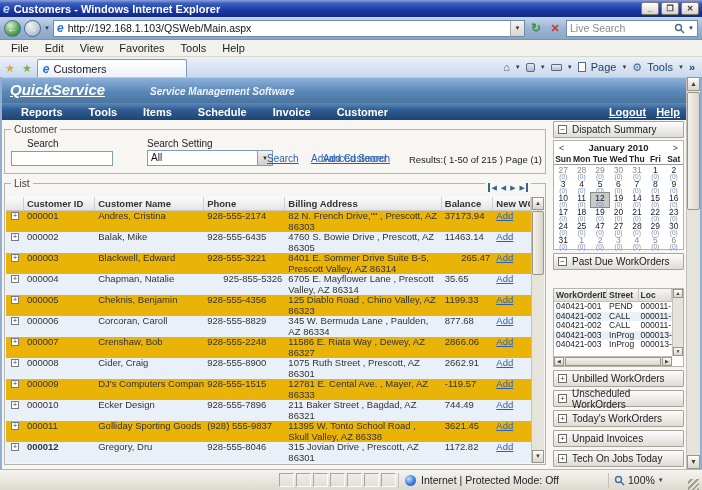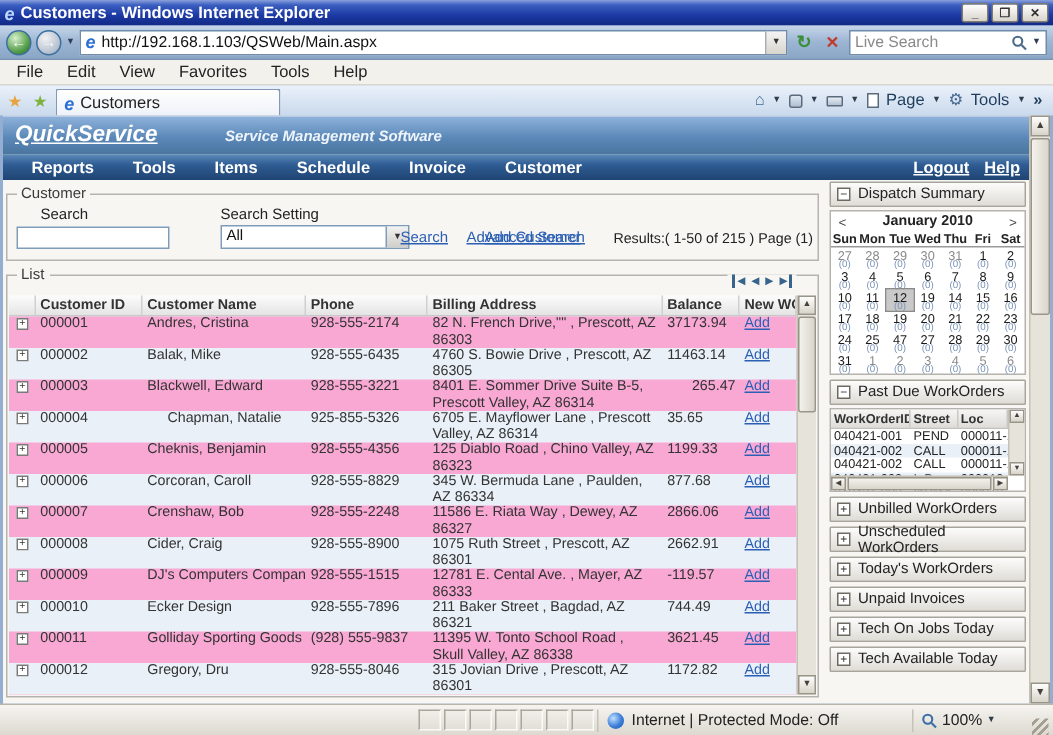--- a/index.html
+++ b/index.html
@@ -77,21 +77,21 @@
   .results{position:absolute;right:3px;top:19px;font-size:9.5px;color:#222}
   
   .pagination{position:absolute;top:-6px;right:14px;background:#f7f6f2;padding:0 3px;display:flex;gap:4px;align-items:center}
   .pgbtn{color:#36648b;font-size:7px;line-height:9px}
   .pgbtn.first{border-left:2px solid #36648b;padding-left:1px}
   .pgbtn.last{border-right:2px solid #36648b;padding-right:1px}
   .gridwrap{position:absolute;left:1px;right:1px;top:8px;bottom:1px}
   .grid-header{display:flex;height:14px;background:linear-gradient(#fcfcfc,#e4e4e4);border-bottom:1px solid #c8c8c8;
     font-weight:bold;font-size:9.5px;color:#333;margin-right:13px}
   .gh{padding:1px 3px;border-right:1px solid #d0d0d0;overflow:hidden;white-space:nowrap}
-  .grid-body{position:absolute;left:0;right:13px;top:14px;bottom:0;overflow:hidden;background:#f9a8d4}
+  .grid-body{position:absolute;left:0;right:13px;top:14px;bottom:0;overflow:hidden;background:#eab308}
   .grid-row{display:flex;align-items:flex-start}
   .grid-row.alt{background:#e9f0f8}
   .cell{padding:0 3px;font-size:9.5px;line-height:10.5px;color:#333;overflow:hidden;white-space:nowrap}
   .cell.addr{white-space:normal}
   .ce{display:flex;justify-content:center;padding-top:1px}
   .plusbox{width:8px;height:8px;border:1px solid #7a7a7a;background:#fff;font-size:7px;line-height:6px;text-align:center;color:#333;display:block}
   .grid-vscroll{position:absolute;right:0;top:0;bottom:0;width:13px;background:#e6e3db;border-left:1px solid #c5c1b6}
   .gthumb{position:absolute;left:0;right:0;top:14px;height:64px;background:linear-gradient(90deg,#f4f2ec,#d9d5cb);border:1px solid #9a958a;border-radius:2px}
   .gbtn{height:13px;background:linear-gradient(#fdfdfc,#d8d4ca);border:1px solid #9a958a;font-size:6px;line-height:11px;text-align:center;color:#44403a}
   .gbtn.bot{position:absolute;bottom:0;left:0;right:0}
@@ -103,21 +103,21 @@
   .cal-nav{display:flex;justify-content:space-between;align-items:center;font-size:9.5px;padding:1px 5px;color:#222;font-weight:bold}
   .cal-arrow{font-weight:normal;color:#444;font-size:9px}
   .cal-days{display:flex;font-size:8.5px;font-weight:bold;color:#222;border-bottom:1px solid #999}
   .cal-days span{flex:1;text-align:center}
   .cal-week{display:flex}
   .cal-cell{flex:1;text-align:center;height:14px;padding-top:1px}
   .cal-cell .d{font-size:8.5px;line-height:8px;display:block;color:#1a1a1a}
   .cal-cell .c{font-size:6.5px;line-height:6px;display:block;color:#7a93b8}
   .cal-cell.muted .d{color:#8a8a8a}
   .cal-cell.sel{background:#c9c9c9;outline:1px solid #8a8a8a}
-  .pd{border:1px solid #b5b3ae;background:#fff;margin-top:2px;position:relative;height:56px;overflow:hidden}
+  .pd{border:1px solid #b5b3ae;background:#fff;margin-top:18px;position:relative;height:79px;overflow:hidden}
   .pd-h{display:flex;height:13px;background:linear-gradient(#f6f6f5,#dddcd8);font-size:8.5px;font-weight:bold;color:#333;
     border-bottom:1px solid #c2c0ba;margin-right:11px}
   .pd-h span{padding:1px 2px;border-right:1px solid #cac8c2;overflow:hidden;white-space:nowrap}
   .pd-row{display:flex;height:9.5px;font-size:8.5px;color:#222;margin-right:11px}
   .pd-row.alt{background:#e9f0f8}
   .pd-row span{padding:0 2px;overflow:hidden;white-space:nowrap;line-height:9.5px}
   .pd-vscroll{position:absolute;right:0;top:0;bottom:10px;width:11px;background:#e6e3db;border-left:1px solid #c5c1b6}
   .pd-hscroll{position:absolute;left:0;right:11px;bottom:0;height:10px;background:#e6e3db;border-top:1px solid #c5c1b6;display:flex;justify-content:space-between}
   .mbtn{height:9px;width:100%;background:linear-gradient(#fdfdfc,#d8d4ca);border:1px solid #9a958a;font-size:5px;line-height:7px;text-align:center;color:#44403a}
   .mbtn.h{width:10px;height:9px}
@@ -287,22 +287,22 @@
                 <div class="cell" style="width: 82px;">928-555-3221</div>
                 <div class="cell addr" style="width: 158px;">8401 E. Sommer Drive Suite B-5, Prescott Valley, AZ 86314</div>
                 <div class="cell" style="width: 52px; text-align: right;">265.47</div>
                 <div class="cell" style="width: 38px;"><a class="link">Add</a></div>
               </div>
               <div class="grid-row alt">
                 <div class="cell ce" style="width: 18px;">
                   <span class="plusbox">+</span>
                 </div>
                 <div class="cell" style="width: 72px;">000004</div>
-                <div class="cell" style="width: 110px; text-align: center;">Chapman, Natalie</div>
-                <div class="cell" style="width: 82px;">925-855-5326</div>
+                <div class="cell" style="width: 110px;">Chapman, Natalie</div>
+                <div class="cell" style="width: 82px; text-align: right;">925-855-5326</div>
                 <div class="cell addr" style="width: 158px;">6705 E. Mayflower Lane , Prescott Valley, AZ 86314</div>
                 <div class="cell" style="width: 52px;">35.65</div>
                 <div class="cell" style="width: 38px;"><a class="link">Add</a></div>
               </div>
               <div class="grid-row">
                 <div class="cell ce" style="width: 18px;">
                   <span class="plusbox">+</span>
                 </div>
                 <div class="cell" style="width: 72px;">000005</div>
                 <div class="cell" style="width: 110px;">Cheknis, Benjamin</div>
@@ -374,21 +374,21 @@
                 <div class="cell" style="width: 110px;">Golliday Sporting Goods</div>
                 <div class="cell" style="width: 82px;">(928) 555-9837</div>
                 <div class="cell addr" style="width: 158px;">11395 W. Tonto School Road , Skull Valley, AZ 86338</div>
                 <div class="cell" style="width: 52px;">3621.45</div>
                 <div class="cell" style="width: 38px;"><a class="link">Add</a></div>
               </div>
               <div class="grid-row alt">
                 <div class="cell ce" style="width: 18px;">
                   <span class="plusbox">+</span>
                 </div>
-                <div class="cell" style="width: 72px;">000012</div>
+                <div class="cell" style="width: 72px; font-weight: bold;">000012</div>
                 <div class="cell" style="width: 110px;">Gregory, Dru</div>
                 <div class="cell" style="width: 82px;">928-555-8046</div>
                 <div class="cell addr" style="width: 158px;">315 Jovian Drive , Prescott, AZ 86301</div>
                 <div class="cell" style="width: 52px;">1172.82</div>
                 <div class="cell" style="width: 38px;"><a class="link">Add</a></div>
               </div>
             </div>
           <div class="grid-vscroll">
             <div class="gbtn">▲</div>
             <div class="gthumb"></div>

